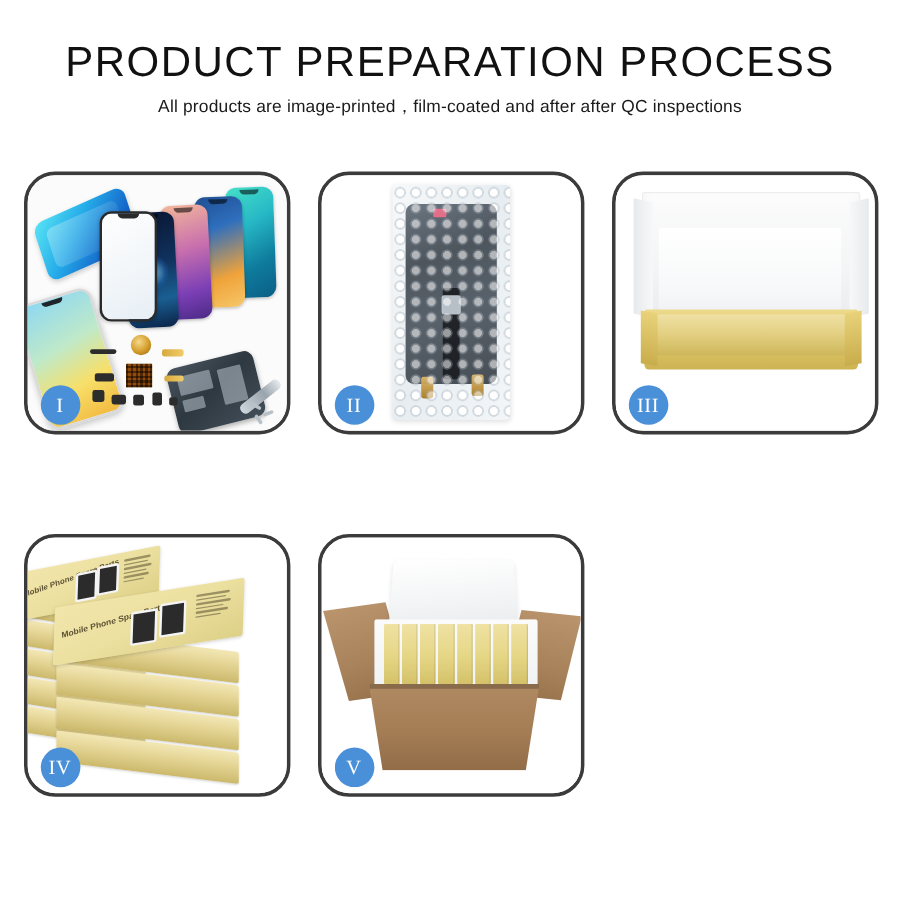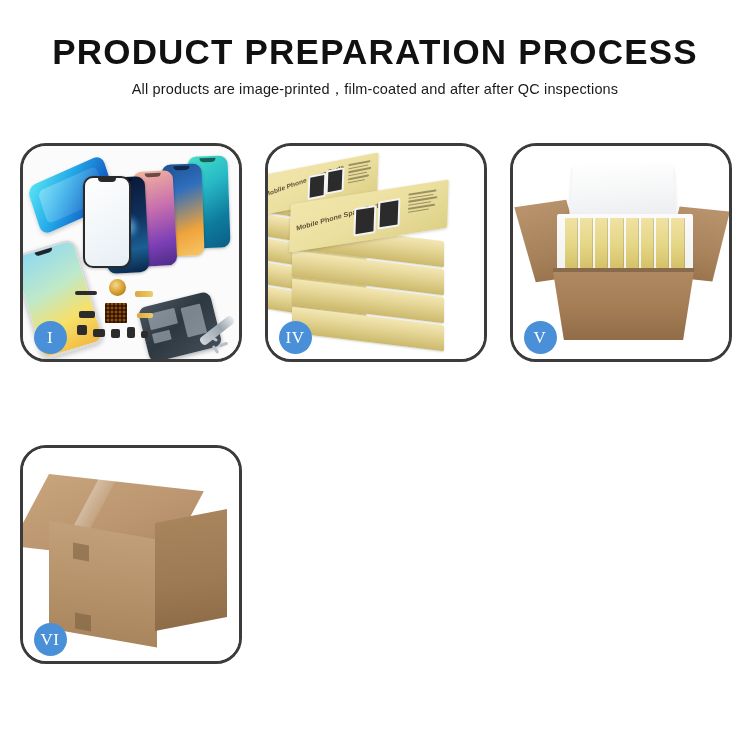--- a/index.html
+++ b/index.html
@@ -17,21 +17,21 @@
 
   
   .header {
     width: 750px;
     padding-top: 30px;
     text-align: center;
   }
   .title {
     font-family: "Liberation Sans", sans-serif;
     font-size: 35px;
-    font-weight: bold;
+    font-weight: normal;
     letter-spacing: 1.2px;
     color: #111111;
     line-height: 44px;
     white-space: nowrap;
   }
   .subtitle {
     font-family: "Liberation Sans", sans-serif;
     font-size: 14.5px;
     color: #1a1a1a;
     letter-spacing: 0.15px;
@@ -479,21 +479,51 @@
         <div class="screws">
           <b style="left:0;top:0;transform:rotate(30deg);"></b>
           <b style="left:10px;top:6px;transform:rotate(-20deg);"></b>
           <b style="left:2px;top:11px;transform:rotate(55deg);"></b>
         </div>
       </div>
       <div class="badge">I</div>
     </div>
   </div>
 
-
+  <div class="cell">
+    <div class="panel">
+      <div class="photo p2">
+        <div class="bubblebag">
+          <div class="lcdpanel"></div>
+          <div class="lcdflex"></div>
+          <div class="lcdconn"></div>
+          <div class="goldtab" style="left:24px; top:160px;"></div>
+          <div class="goldtab" style="right:22px; top:158px;"></div>
+          <div class="redlabel"></div>
+          <div class="bubbleoverlay"></div>
+        </div>
+      </div>
+      <div class="badge">II</div>
+    </div>
+  </div>
+
+  <div class="cell">
+    <div class="panel">
+      <div class="photo p3">
+        <div class="box3-lid"></div>
+        <div class="box3-foam"></div>
+        <div class="box3-bubble"></div>
+        <div class="box3-tray">
+          <span class="endL"></span>
+            <span class="endR"></span>
+        </div>
+      </div>
+      <div class="badge">III</div>
+    </div>
+  </div>
 
   <div class="cell">
     <div class="panel">
       <div class="photo p4">
         <div class="stack">
 
           <div class="sbox" style="left:-6px; top:52px;  width:104px; height:22px; transform:skewY(9deg);">
               <span class="side"></span>
             </div>
           <div class="sbox" style="left:-6px; top:76px;  width:104px; height:22px; transform:skewY(9deg);">
@@ -572,28 +602,14 @@
             <i></i>
             <i></i>
             <i></i>
         </div>
         <div class="v-body"></div>
       </div>
       <div class="badge">V</div>
     </div>
   </div>
 
-  <div class="cell">
-    <div class="panel">
-      <div class="photo p6">
-        <div class="c-shine"></div>
-        <div class="c-top"></div>
-        <div class="c-tape"></div>
-        <div class="c-front"></div>
-        <div class="c-side"></div>
-        <div class="c-tab1"></div>
-        <div class="c-tab2"></div>
-      </div>
-      <div class="badge">VI</div>
-    </div>
-  </div>
 
 </div>
 
 </body></html>

